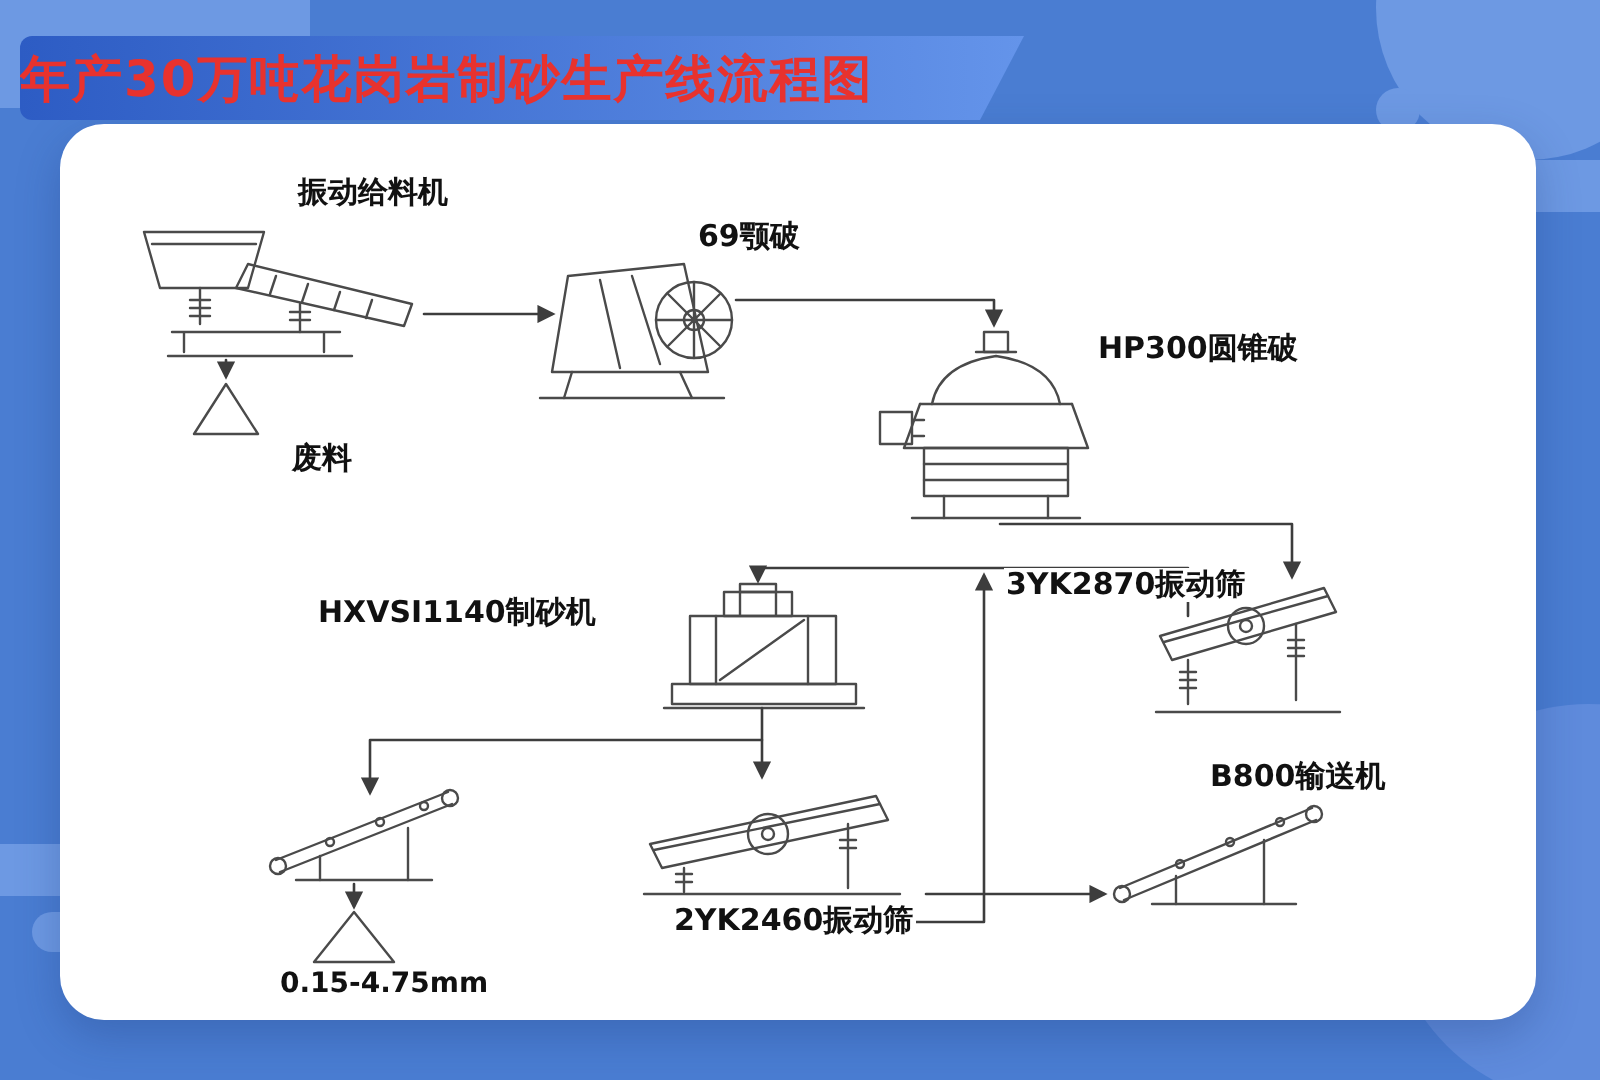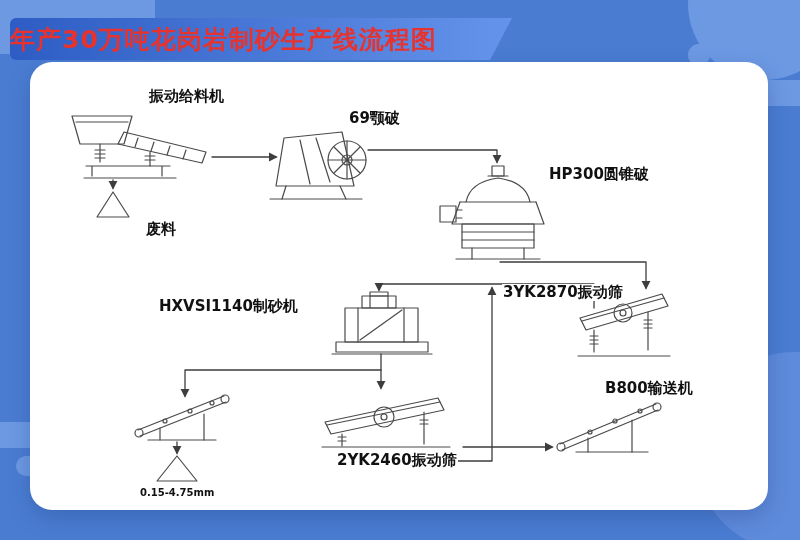--- a/index.html
+++ b/index.html
@@ -39,21 +39,21 @@
 
   
   svg.flow{position:absolute;left:0;top:0;width:800px;height:540px;z-index:3;}
 
   
   .lbl{
     position:absolute;z-index:4;background:#ffffff;
     color:#111;font-size:15px;font-weight:bold;line-height:17px;white-space:nowrap;
     padding:0 1px;
   }
-  .lbl.small{font-size:10px;}
+  .lbl.small{font-size:14px;}
 </style>
 </head>
 <body>
 
 <div class="decor d-tl"></div>
 <div class="decor d-tr-big"></div>
 <div class="decor d-tr-small"></div>
 <div class="decor d-r-pill"></div>
 <div class="decor d-br-big"></div>
 <div class="decor d-bl-pill1"></div>

